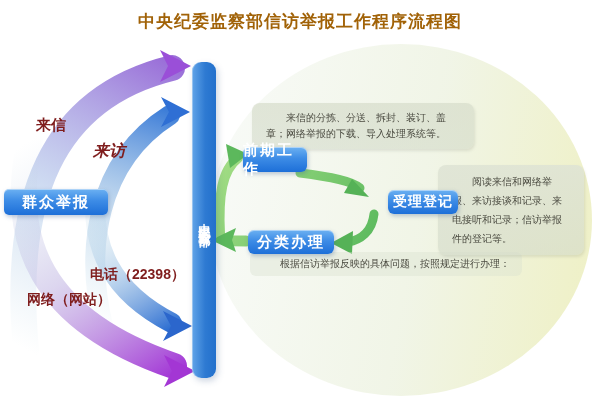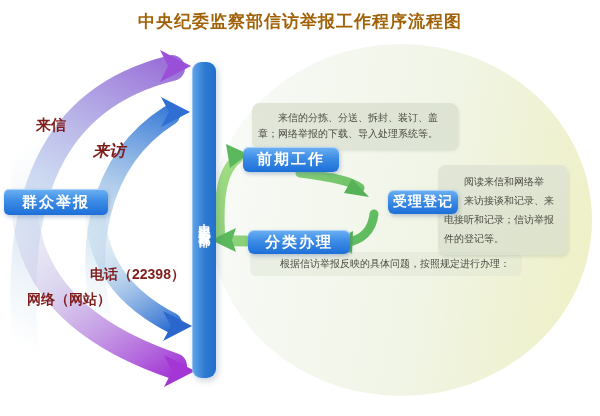--- a/index.html
+++ b/index.html
@@ -16,43 +16,43 @@
     position:absolute;left:0;top:10px;width:600px;text-align:center;
     font-size:17px;font-weight:bold;color:#a16207;letter-spacing:1px;
   }
   .btn{
     position:absolute;display:flex;align-items:center;justify-content:center;
     color:#fff;font-weight:bold;border-radius:6px;
     background:linear-gradient(180deg,#6cb1f2 0%,#3d8ce6 45%,#1d6fd8 100%);
     box-shadow:1px 2px 4px rgba(70,100,150,0.35), inset 0 1px 0 rgba(255,255,255,0.45);
   }
   .btn-source{left:4px;top:189px;width:104px;height:26px;font-size:15px;letter-spacing:2px;border-radius:5px;}
-  .btn-step1{left:243px;top:147px;width:96px;height:25px;font-size:15px;letter-spacing:2px;}
+  .btn-step1{left:243px;top:147px;width:64px;height:25px;font-size:15px;letter-spacing:2px;}
   .btn-step2{left:369px;top:190px;width:70px;height:24px;font-size:14px;letter-spacing:1px;margin-left:19px;}
-  .btn-step3{left:248px;top:230px;width:102px;height:24px;font-size:15px;letter-spacing:2px;}
+  .btn-step3{left:248px;top:230px;width:86px;height:24px;font-size:15px;letter-spacing:2px;}
   .center-bar{
     position:absolute;left:192px;top:62px;width:24px;height:316px;border-radius:9px;
     background:linear-gradient(90deg,#61a4e8 0%,#2e7ad2 55%,#2270cc 100%);
     box-shadow:2px 3px 6px rgba(60,90,140,0.25), inset 1px 0 0 rgba(255,255,255,0.35);
     display:flex;align-items:center;justify-content:center;
   }
   .center-bar span{
     writing-mode:vertical-rl;text-orientation:upright;
     color:#fff;font-size:12px;font-weight:bold;letter-spacing:2px;
   }
   .channel-label{
     position:absolute;color:#7f1d1d;font-size:14px;font-weight:600;white-space:nowrap;
   }
   .lbl-letter{left:36px;top:116px;font-size:15px;}
   .lbl-visit{left:93px;top:141px;font-size:16px;font-style:italic;}
   .lbl-phone{left:90px;top:266px;}
   .lbl-web{left:27px;top:291px;}
   .note{
     position:absolute;border-radius:8px;color:#4b4b41;font-size:10px;line-height:16px;
-    padding:7px 6px;text-indent:2em;
+    padding:7px 14px;text-indent:2em;
     background:linear-gradient(180deg, rgba(214,220,202,0.70), rgba(205,213,195,0.50));
     box-shadow:1px 2px 3px rgba(120,130,110,0.18);
   }
   .note-1{left:252px;top:103px;width:194px;}
   .note-2{left:438px;top:165px;width:118px;line-height:19px;background:linear-gradient(180deg, rgba(222,227,212,0.85), rgba(210,217,200,0.60));}
   .note-3{left:250px;top:252px;width:252px;padding:4px 10px;border-radius:6px;background:rgba(218,224,208,0.40);box-shadow:none;}
   .note-4{left:250px;top:281px;width:252px;line-height:14.5px;}
 </style>
 </head>
 <body>

